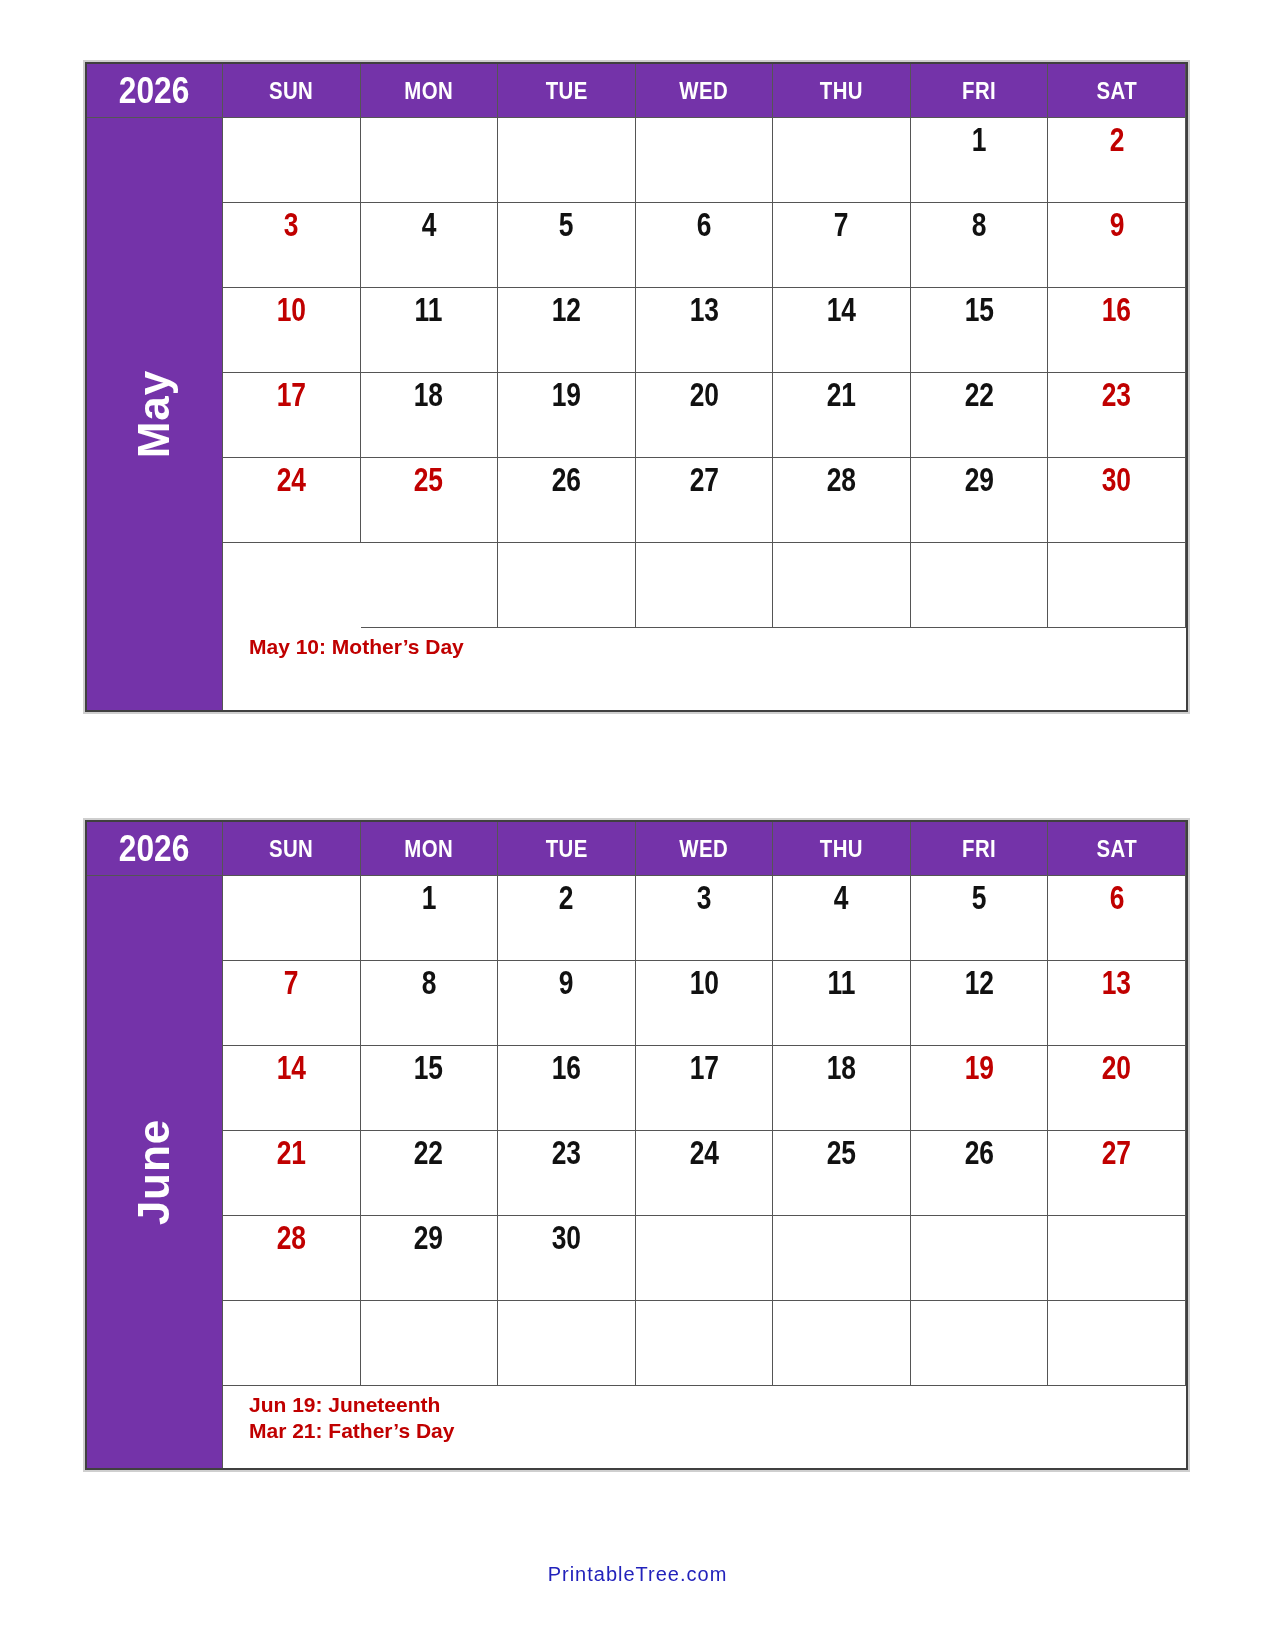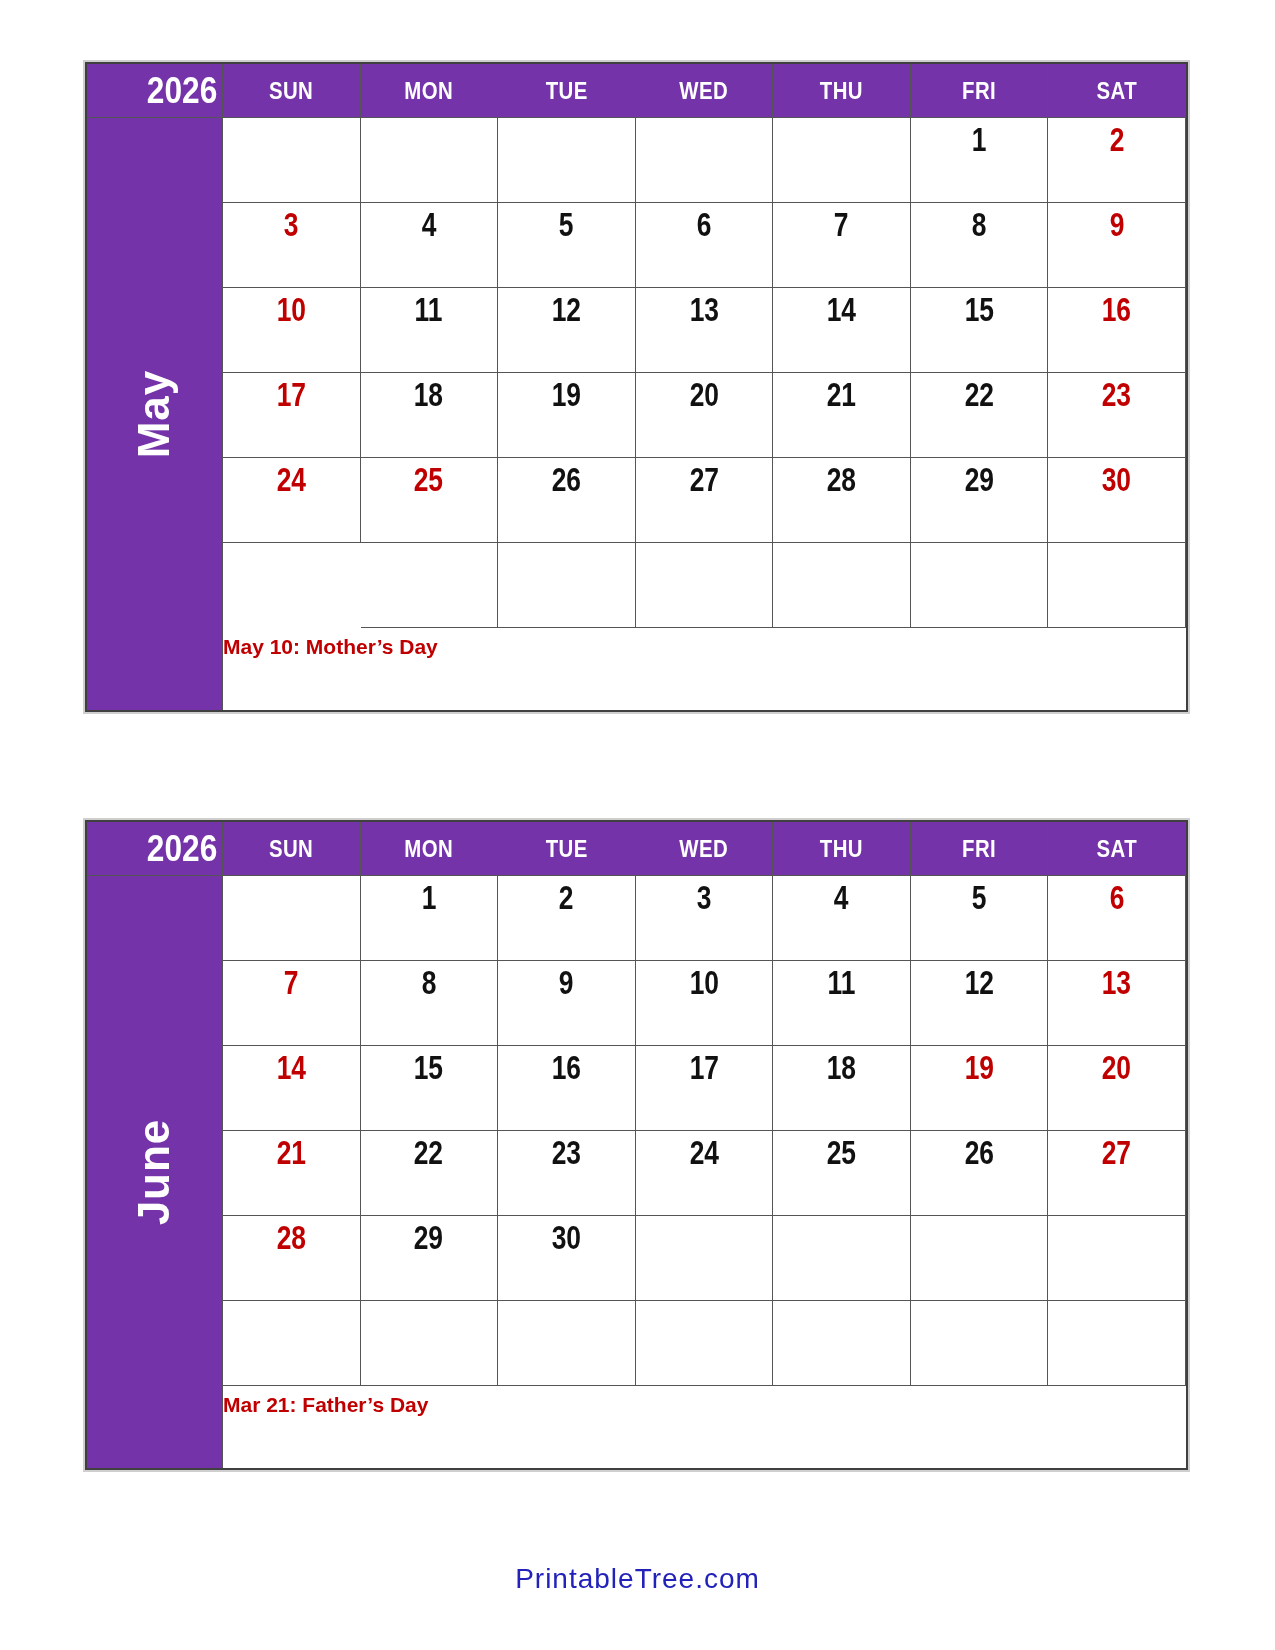--- a/index.html
+++ b/index.html
@@ -34,21 +34,21 @@
     background: #ffffff;
   }
   .cal-may  { top: 62px; }
   .cal-june { top: 820px; }
 
   .corner {
     grid-area: 1 / 1;
     background: var(--purple);
     border-right: 1px solid var(--grid-line);
     border-bottom: 1px solid var(--grid-line);
-    display: flex; align-items: center; justify-content: flex-end;
+    display: flex; align-items: center; justify-content: center;
   }
   .corner span {
     color: #fff; font-weight: bold; font-size: 36px;
     transform: scaleX(0.88); letter-spacing: 0px;
   }
   .hdr-cell {
     grid-row: 1;
     background: var(--purple);
     border-right: 1px solid var(--grid-line);
     border-bottom: 1px solid var(--grid-line);
@@ -87,41 +87,41 @@
     font-size: 33px;
     color: var(--black);
     transform: scaleX(0.8);
     line-height: 1.1;
   }
   .num.red { color: var(--red); }
   .holiday {
     grid-row: 8;
     grid-column: 2 / 9;
     background: #ffffff;
-    padding: 6px 0 0 0;
+    padding: 6px 0 0 26px;
     box-sizing: border-box;
   }
   .hol-line {
     color: var(--red);
     font-weight: bold;
     font-size: 21px;
     line-height: 26px;
     transform-origin: left center;
     white-space: pre;
   }
   .footer {
     position: absolute;
     top: 1563px;
     left: 0;
     width: 100%;
     text-align: center;
   }
   .footer-link {
     color: var(--link-blue);
-    font-size: 28px;
+    font-size: 20px;
     letter-spacing: 1px;
     text-decoration: none;
     cursor: pointer;
   }
 </style>
 </head>
 <body>
 
 <div class="cal cal-may">
   <div class="corner">
@@ -258,20 +258,21 @@
   </div>
 
 <div class="cal cal-june">
   <div class="corner">
     <span>2026</span>
   </div>
   <div class="sidebar">
     <span class="month-label">June</span>
   </div>
   <div class="holiday">
+      <div class="hol-line">Jun 19: Juneteenth</div>
       <div class="hol-line">Mar 21: Father’s Day</div>
     </div>
 <div class="hdr-cell" style="grid-column: 2;">
       <span>SUN</span>
     </div>
     <div class="hdr-cell" style="grid-column: 3;">
       <span>MON</span>
     </div>
     <div class="hdr-cell" style="grid-column: 4;">
       <span>TUE</span>

